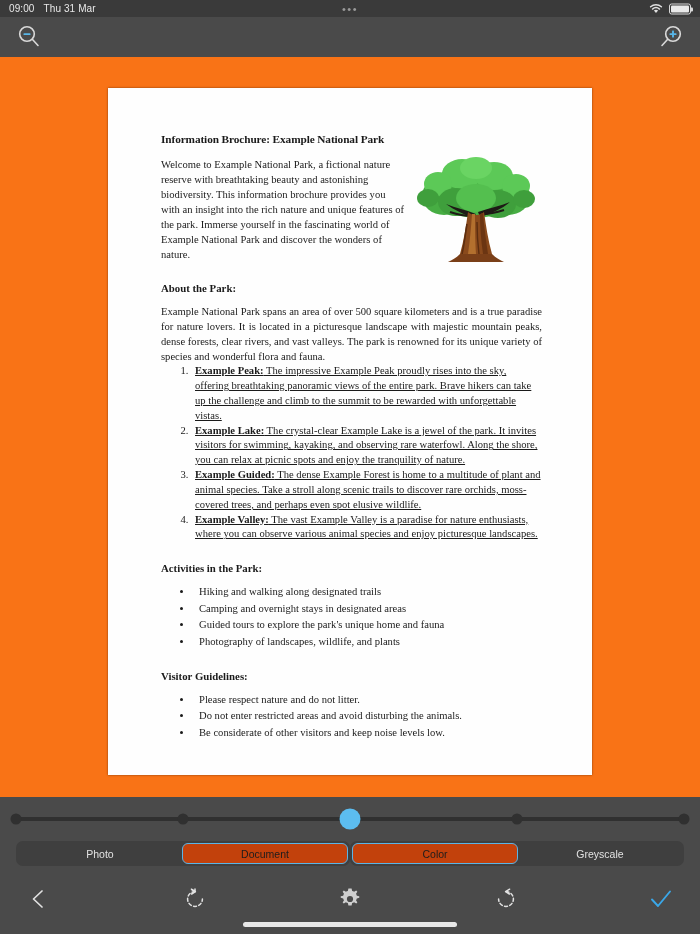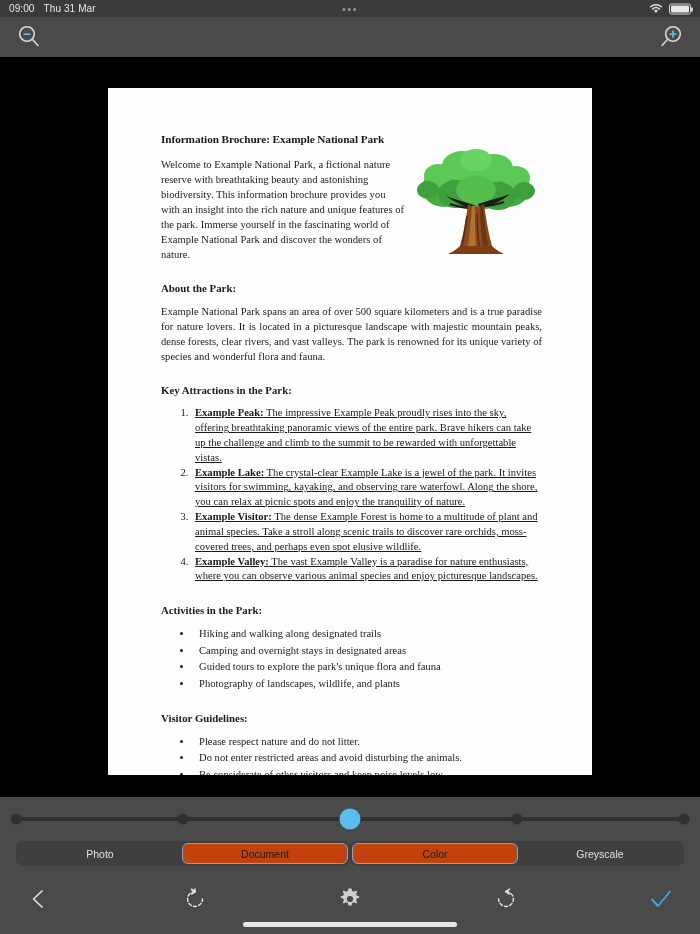--- a/index.html
+++ b/index.html
@@ -101,21 +101,21 @@
     height: 30px;
     display: flex;
     align-items: center;
     justify-content: center;
     cursor: pointer;
   }
 
   
   .viewer {
     flex: 1 1 auto;
-    background: #000000;
+    background: #f97316;
     position: relative;
     overflow: hidden;
   }
   .page {
     position: absolute;
     left: 108px;
     top: 31px;
     width: 484px;
     height: 687px;
     background: #fefefe;
@@ -127,21 +127,21 @@
     font-family: "Liberation Serif", serif;
     color: #1a1a1a;
   }
 
   .doc-title {
     font-size: 11.3px;
     font-weight: bold;
     margin-bottom: 12px;
     letter-spacing: -0.1px;
   }
-  .intro-row { display: flex; align-items: center; }
+  .intro-row { display: flex; align-items: flex-end; }
   .intro-text {
     font-size: 10.6px;
     line-height: 1.42;
     width: 243px;
     text-align: left;
   }
   .tree-wrap {
     width: 132px;
     margin-left: 6px;
     margin-top: -20px;
@@ -358,41 +358,40 @@
               <path d="M57 70 C55 82 54 92 52 100" stroke="#5c2d0f" stroke-width="1.6" fill="none"></path>
               <path d="M67 68 C67 80 68 92 69 100" stroke="#5c2d0f" stroke-width="1.4" fill="none"></path>
               <path d="M50 100 C46 104 42 106 38 108 L94 108 C90 106 86 104 82 100 Z" fill="#7a3f18"></path>
             </svg>
           </div>
         </div>
 
         <h2 class="sec">About the Park:</h2>
         <p class="body">Example National Park spans an area of over 500 square kilometers and is a true paradise for nature lovers. It is located in a picturesque landscape with majestic mountain peaks, dense forests, clear rivers, and vast valleys. The park is renowned for its unique variety of species and wonderful flora and fauna.</p>
 
-        <h2 class="sec">Key Attractions in the Park:</h2>
         <ol class="attractions">
           <li>
             <b>Example Peak:</b><span> The impressive Example Peak proudly rises into the sky, offering breathtaking panoramic views of the entire park. Brave hikers can take up the challenge and climb to the summit to be rewarded with unforgettable vistas.</span>
           </li>
           <li>
             <b>Example Lake:</b><span> The crystal-clear Example Lake is a jewel of the park. It invites visitors for swimming, kayaking, and observing rare waterfowl. Along the shore, you can relax at picnic spots and enjoy the tranquility of nature.</span>
           </li>
           <li>
-            <b>Example Visitor:</b><span> The dense Example Forest is home to a multitude of plant and animal species. Take a stroll along scenic trails to discover rare orchids, moss-covered trees, and perhaps even spot elusive wildlife.</span>
+            <b>Example Guided:</b><span> The dense Example Forest is home to a multitude of plant and animal species. Take a stroll along scenic trails to discover rare orchids, moss-covered trees, and perhaps even spot elusive wildlife.</span>
           </li>
           <li>
             <b>Example Valley:</b><span> The vast Example Valley is a paradise for nature enthusiasts, where you can observe various animal species and enjoy picturesque landscapes.</span>
           </li>
         </ol>
 
         <h2 class="sec">Activities in the Park:</h2>
         <ul class="bullets">
           <li>Hiking and walking along designated trails</li>
           <li>Camping and overnight stays in designated areas</li>
-          <li>Guided tours to explore the park's unique flora and fauna</li>
+          <li>Guided tours to explore the park's unique home and fauna</li>
           <li>Photography of landscapes, wildlife, and plants</li>
         </ul>
 
         <h2 class="sec">Visitor Guidelines:</h2>
         <ul class="bullets">
           <li>Please respect nature and do not litter.</li>
           <li>Do not enter restricted areas and avoid disturbing the animals.</li>
           <li>Be considerate of other visitors and keep noise levels low.</li>
 
         </ul>

